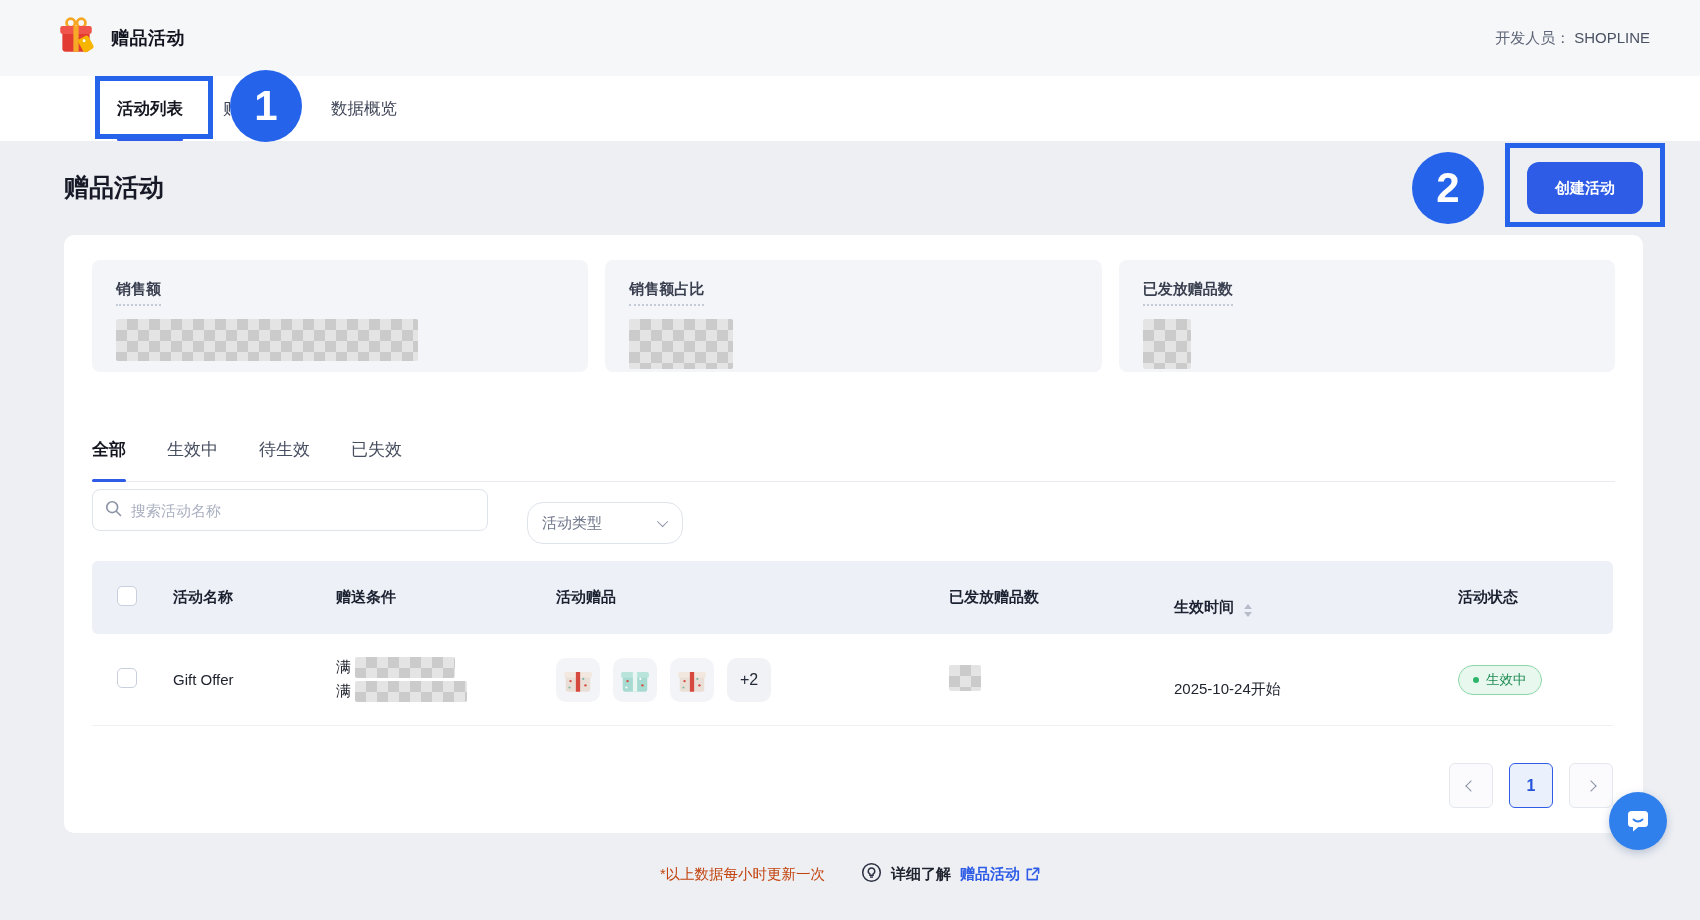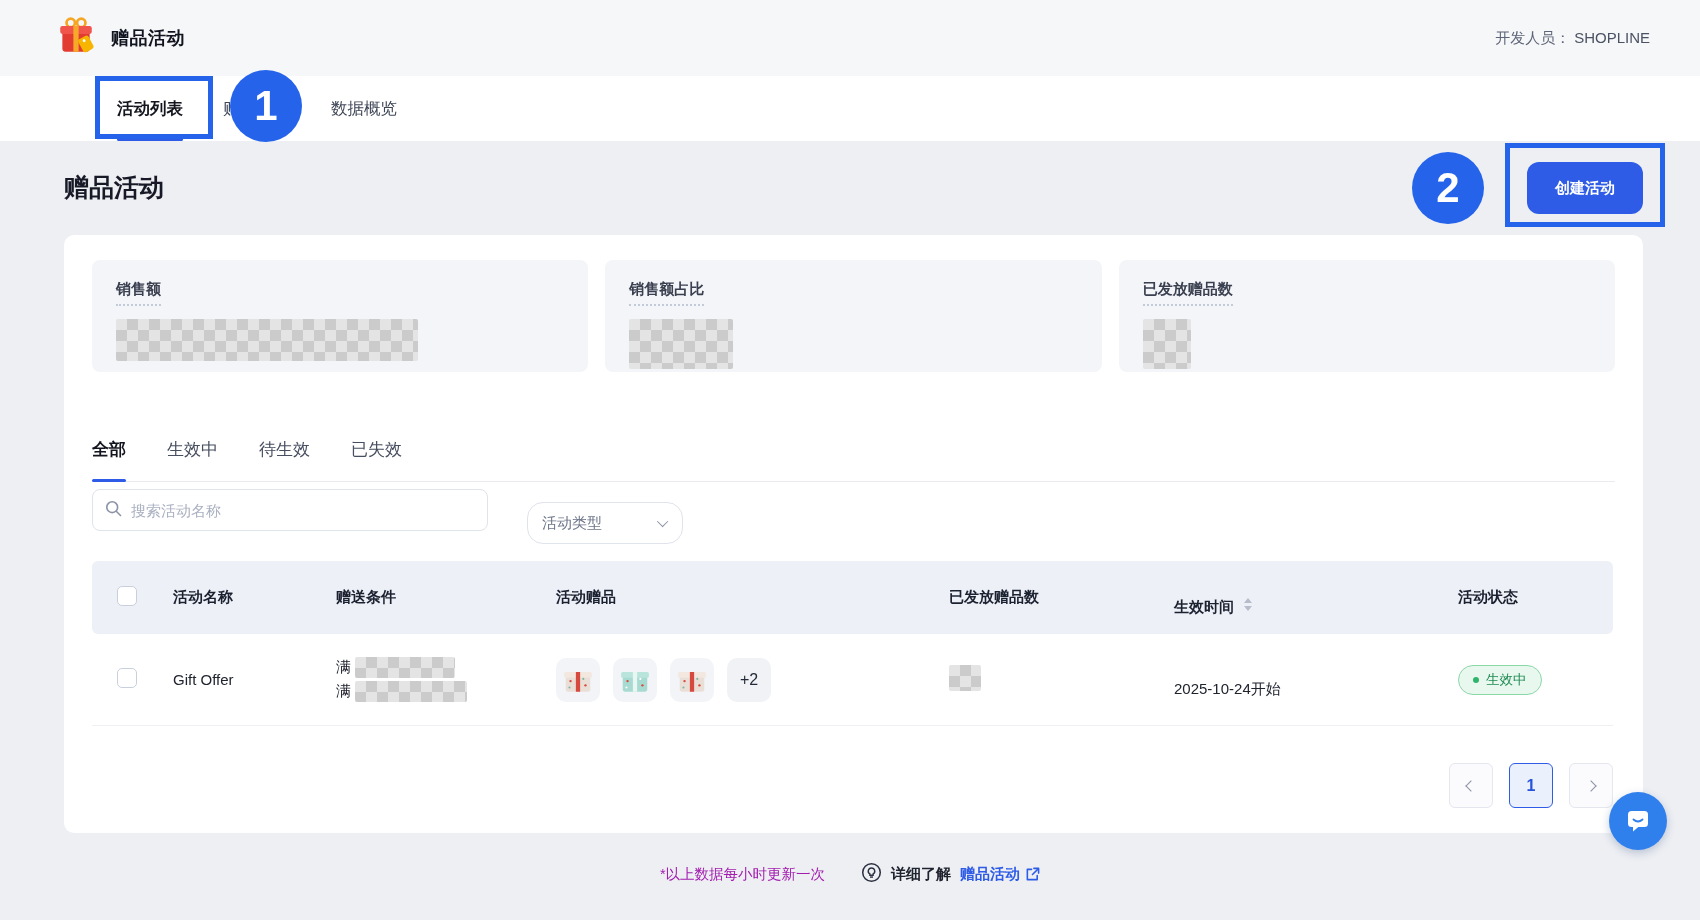--- a/index.html
+++ b/index.html
@@ -71,21 +71,21 @@
   
   .table{position:absolute;left:28px;top:326px;right:30px;}
   .thead{height:73px;background:var(--tablehead-bg);border-radius:6px;display:flex;align-items:center;
     font-size:15px;font-weight:700;color:#1b2130;}
   .trow{height:92px;display:flex;align-items:center;border-bottom:1px solid #eef0f4;font-size:15px;color:#20242f;background:#fff;}
   .col-check{width:81px;padding-left:25px;}
   .col-name{width:163px;}
   .col-cond{width:220px;}
   .col-gifts{width:393px;}
   .col-count{width:225px;}
-  .col-time{width:284px;display:flex;align-items:flex-start;gap:10px;margin-top:20px;}
+  .col-time{width:284px;display:flex;align-items:flex-end;gap:10px;margin-top:20px;}
   .col-status{flex:1;}
   .cbx{display:inline-block;width:20px;height:20px;border:1.5px solid #c9cfdc;border-radius:5px;background:#fff;cursor:pointer;}
   .cond-line{display:flex;align-items:center;gap:4px;margin:3px 0;}
   .cond-line .mosaic{height:21px;}
   .cm1{width:100px;} .cm2{width:112px;}
   .gifts{display:flex;gap:13px;align-items:center;}
   .thumb{width:44px;height:44px;border-radius:10px;background:#f3f4f7;display:flex;align-items:center;justify-content:center;}
   .more-badge{width:44px;height:44px;border-radius:10px;background:#f1f2f6;display:flex;align-items:center;justify-content:center;
     font-size:16px;color:#252a38;}
   .count-mosaic{width:32px;height:26px;}
@@ -98,21 +98,21 @@
   .pill .dot{width:6px;height:6px;border-radius:50%;background:#2fb56b;}
 
   
   .pagination{position:absolute;right:30px;top:528px;display:flex;gap:16px;}
   .pg{width:44px;height:45px;border-radius:6px;border:1px solid #e4e7ee;background:#fbfbfd;
     display:flex;align-items:center;justify-content:center;cursor:pointer;font-family:inherit;}
   .pg.active{background:#eaf1fd;border:1.5px solid var(--accent);color:#2653d9;font-size:16px;font-weight:700;}
 
   
   .footline{position:absolute;left:0;top:862px;width:100%;display:flex;align-items:center;justify-content:center;font-size:14.5px;}
-  .foot-note{color:#a21caf;}
+  .foot-note{color:#c2410c;}
   .foot-tip{display:flex;align-items:center;gap:9px;margin-left:36px;justify-content:space-between;}
   .foot-strong{font-weight:700;color:#20242f;font-size:15px;}
   .foot-link{font-weight:700;color:var(--accent);font-size:15px;cursor:pointer;display:inline-flex;align-items:center;gap:5px;}
 
   
   .chat-fab{position:absolute;left:1609px;top:792px;width:58px;height:58px;border-radius:50%;background:var(--chat-blue);
     border:none;display:flex;align-items:center;justify-content:center;cursor:pointer;box-shadow:0 3px 8px rgba(30,60,120,.25);z-index:60;}
 
   
   .anno-box{position:absolute;border:5px solid var(--annotation);z-index:50;pointer-events:none;}

